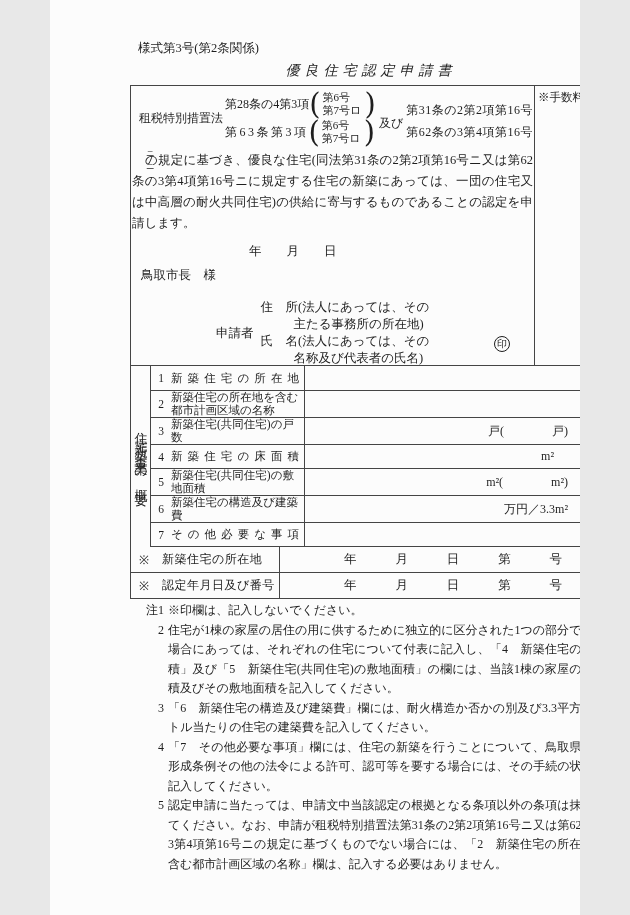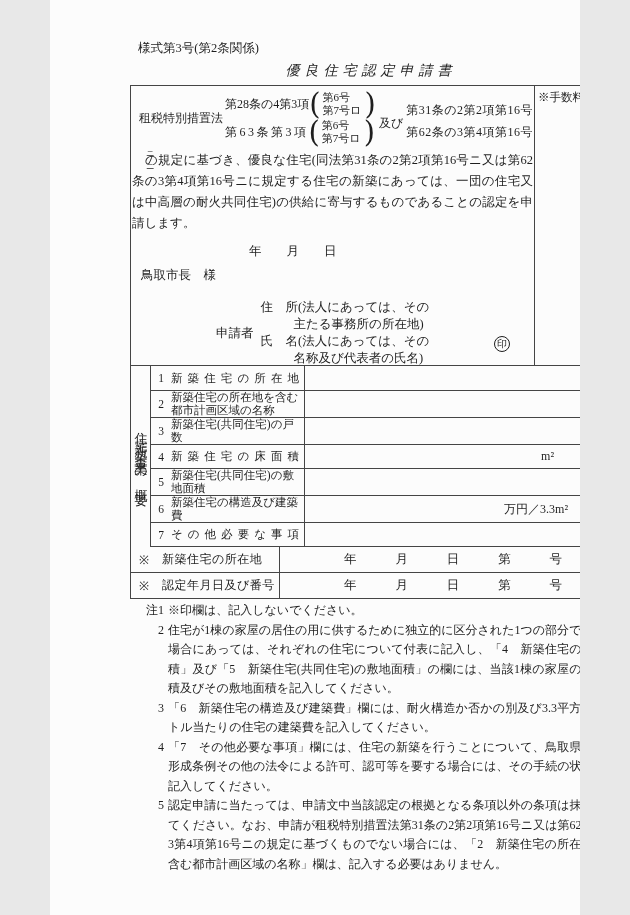--- a/index.html
+++ b/index.html
@@ -178,35 +178,37 @@
             <span class="slabel">新築住宅の所在地を含む都市計画区域の名称</span>
           </div>
           <div class="svalue"></div>
         </div>
 
         <div class="srow h27">
           <div class="label-cell">
             <span class="sno">3</span>
             <span class="slabel">新築住宅(共同住宅)の戸数</span>
           </div>
+          <div class="svalue">戸(　　　　戸)</div>
         </div>
 
         <div class="srow h23">
           <div class="label-cell">
             <span class="sno">4</span>
             <span class="slabel jlabel">新築住宅の床面積</span>
           </div>
           <div class="svalue pad-lg">m²</div>
         </div>
 
         <div class="srow h27">
           <div class="label-cell">
             <span class="sno">5</span>
             <span class="slabel">新築住宅(共同住宅)の敷地面積</span>
           </div>
+          <div class="svalue">m²(　　　　m²)</div>
         </div>
 
         <div class="srow h27">
           <div class="label-cell">
             <span class="sno">6</span>
             <span class="slabel">新築住宅の構造及び建築費</span>
           </div>
           <div class="svalue">万円／3.3m²</div>
         </div>
 

